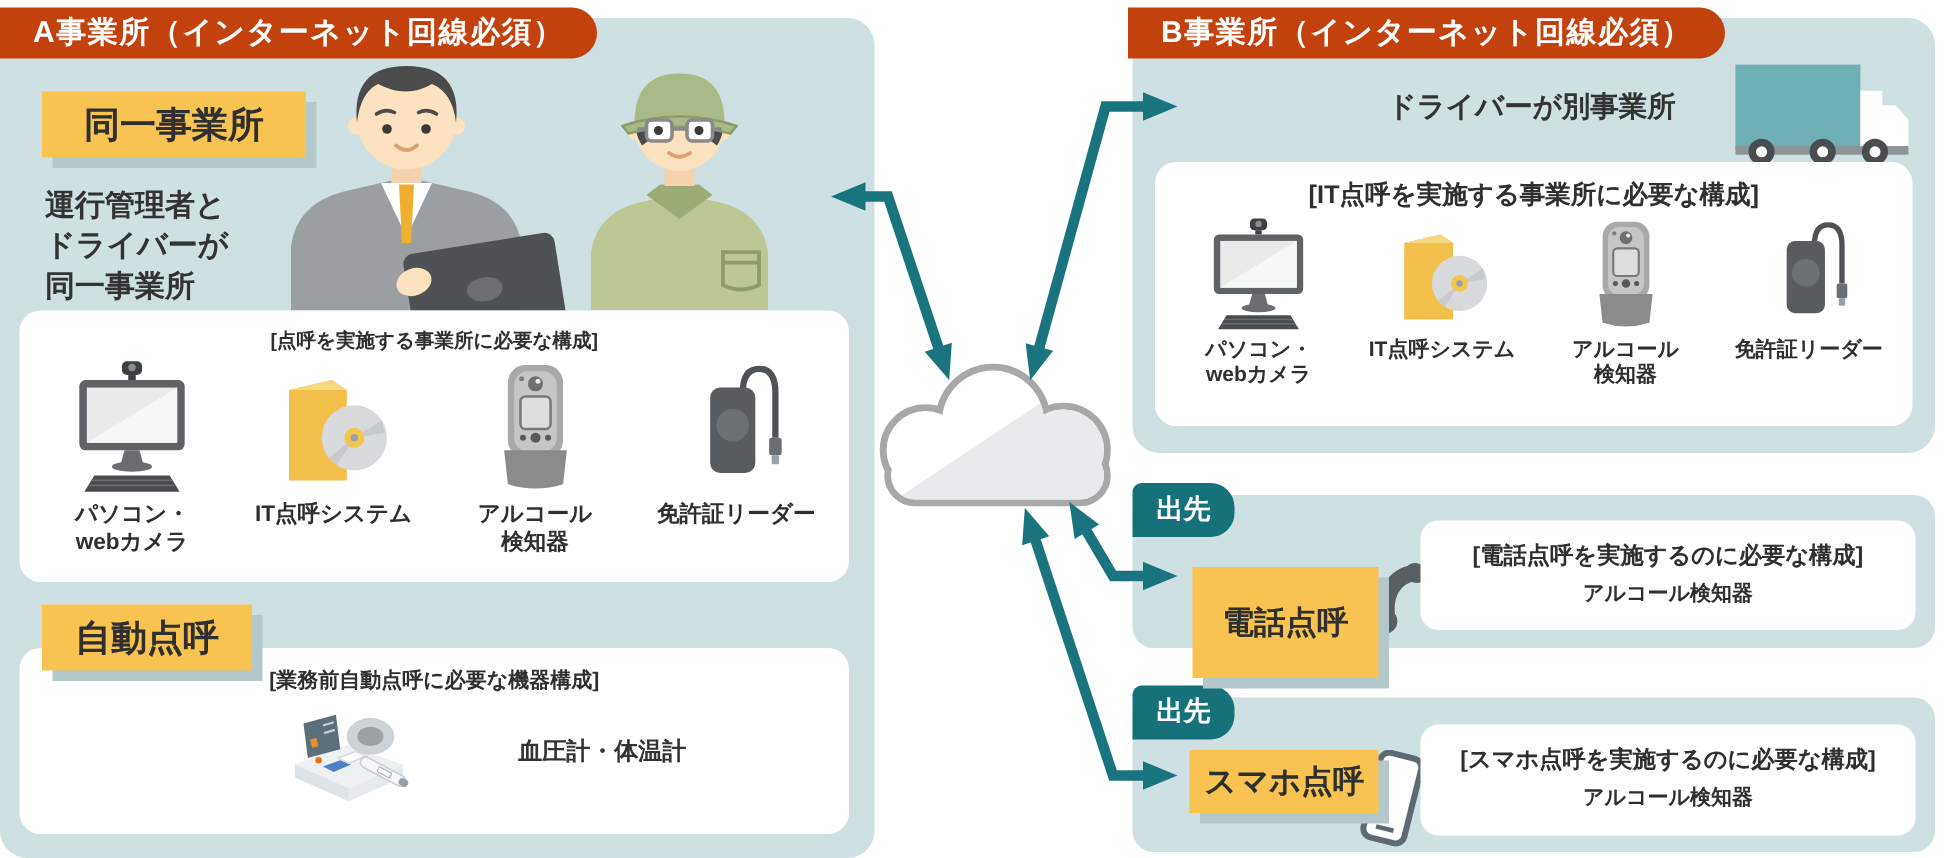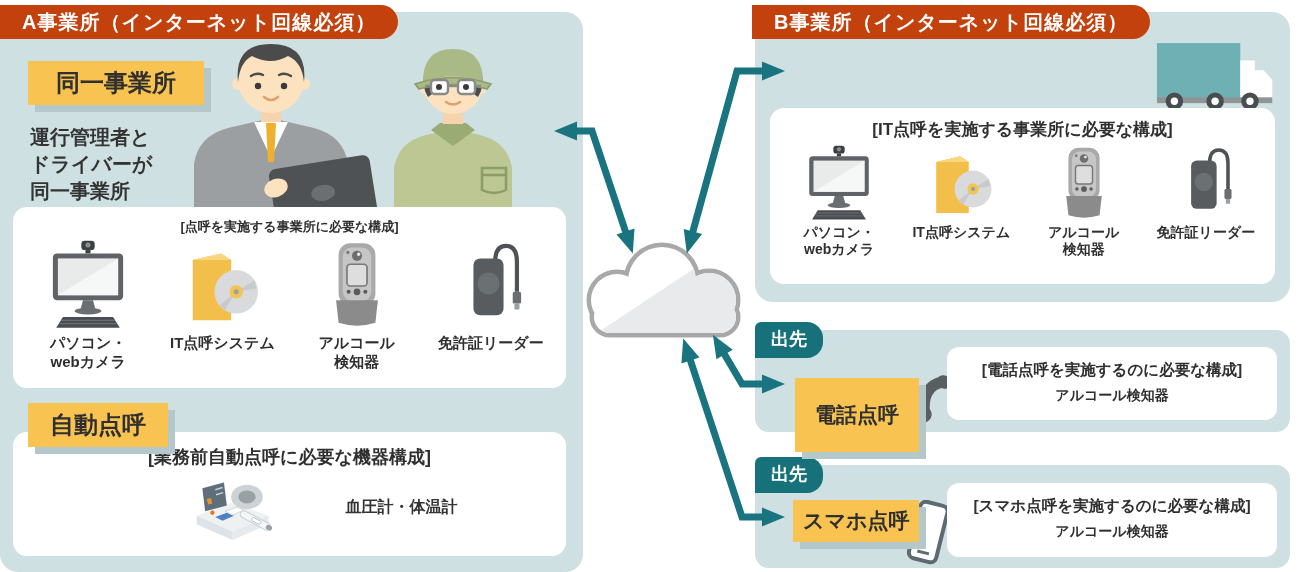--- a/index.html
+++ b/index.html
@@ -160,21 +160,21 @@
         <div class="equip-item">
           <svg class="equip-icon" viewBox="0 0 110 110">
               <use href="#sym-reader"></use>
             </svg>
           <div class="equip-label">免許証リーダー</div>
         </div>
       </div>
     </div>
 
     <div class="white-box" style="left:13px;top:420px;width:553px;height:124px;">
-      <div class="box-title" style="font-size:18px;padding-top:13px;">[業務前自動点呼に必要な機器構成]</div>
+      <div class="box-title" style="font-size:14px;padding-top:13px;">[業務前自動点呼に必要な機器構成]</div>
       <div style="display:flex;justify-content:center;align-items:center;gap:42px;margin-top:2px;padding-left:42px;">
         <svg width="140" height="72" viewBox="0 0 140 100">
           <path d="M18,62 L66,44 L118,62 L68,84 Z" fill="#eef1f2"></path>
           <path d="M18,62 L18,74 L68,96 L68,84 Z" fill="#dde3e6"></path>
           <path d="M118,62 L118,74 L68,96 L68,84 Z" fill="#e6eaec"></path>
           <path d="M26,24 L56,16 L60,48 L30,56 Z" fill="#5d6f7b"></path>
           <line x1="44" y1="26" x2="54" y2="23" stroke="#c7d2d8" stroke-width="2"></line>
           <line x1="45" y1="33" x2="55" y2="30" stroke="#c7d2d8" stroke-width="2"></line>
           <rect x="33" y="38" width="6" height="8" fill="#e8932a" transform="rotate(-14 36 42)"></rect>
           <ellipse cx="88" cy="36" rx="22" ry="17" fill="#cdd2d4"></ellipse>
@@ -191,20 +191,21 @@
         <span style="font-size:16px;font-weight:bold;">血圧計・体温計</span>
       </div>
     </div>
   </div>
 
   <div class="office-header" style="left:0;top:5px;">A事業所（インターネット回線必須）</div>
   <div class="ylabel" style="left:28px;top:61px;font-size:24px;padding:6px 28px;">同一事業所</div>
   <div class="ylabel" style="left:28px;top:403px;font-size:24px;padding:6px 22px;">自動点呼</div>
 
   <div class="panel office-b-box" style="left:755px;top:12px;width:535px;height:290px;">
+    <div class="desc-b" style="left:170px;top:46px;">ドライバーが別事業所</div>
 
     <svg class="abs" style="left:400px;top:28px;" width="126" height="72" viewBox="0 0 130 72">
       <rect x="2" y="2" width="86" height="58" fill="#6fb0b5"></rect>
       <path d="M88,20 L103,20 L103,30 L112,30 L121,40 L121,60 L88,60 Z" fill="#ffffff"></path>
       <rect x="2" y="58" width="119" height="6" fill="#8f9496"></rect>
       <g fill="#4a4d4f">
         <circle cx="20" cy="62" r="9"></circle>
           <circle cx="62" cy="62" r="9"></circle>
           <circle cx="98" cy="62" r="9"></circle>
       </g>

